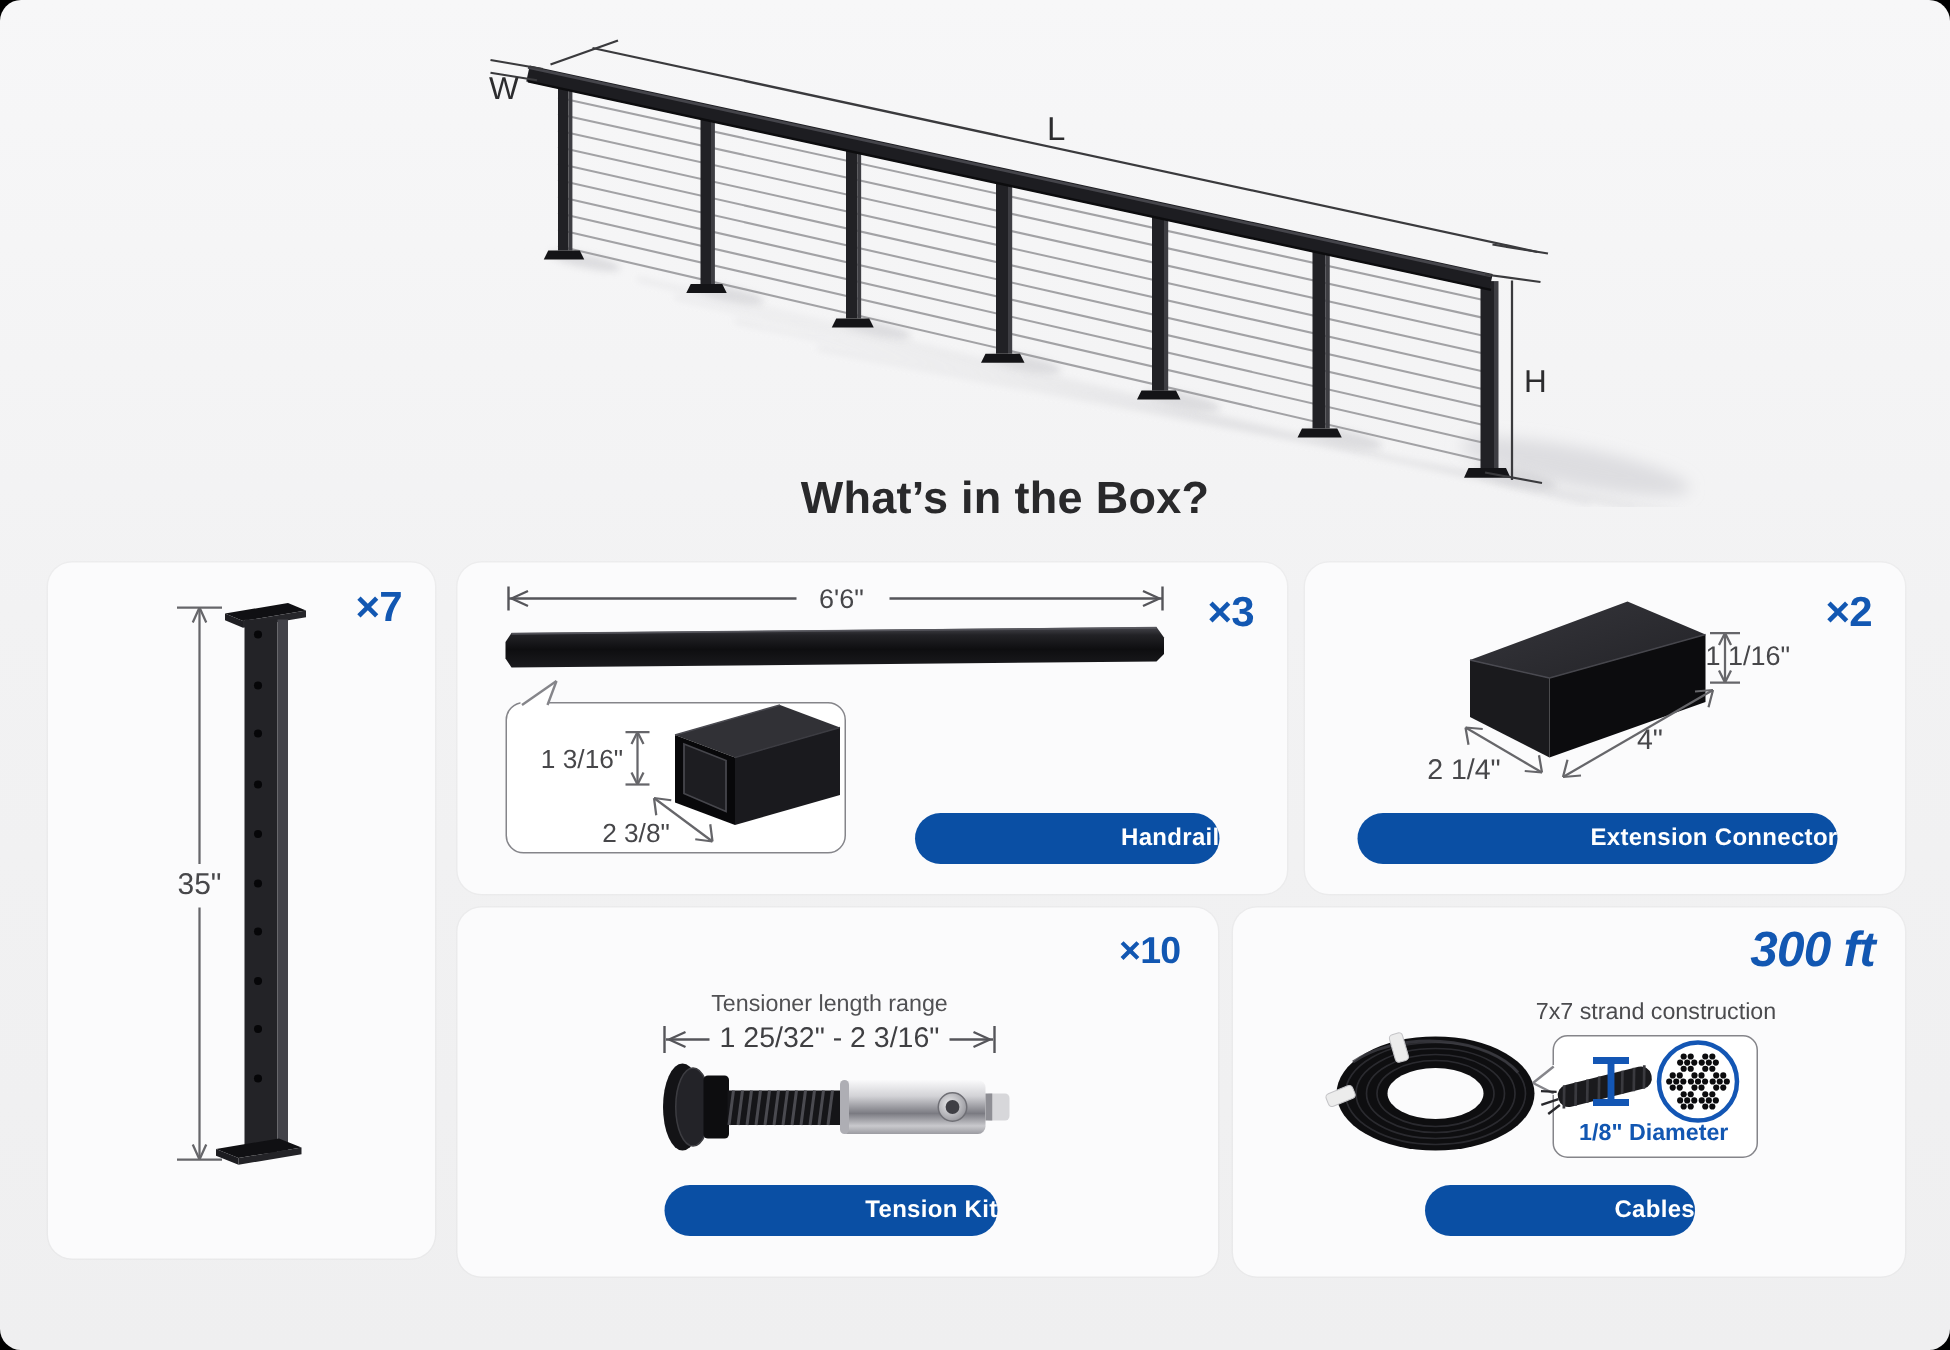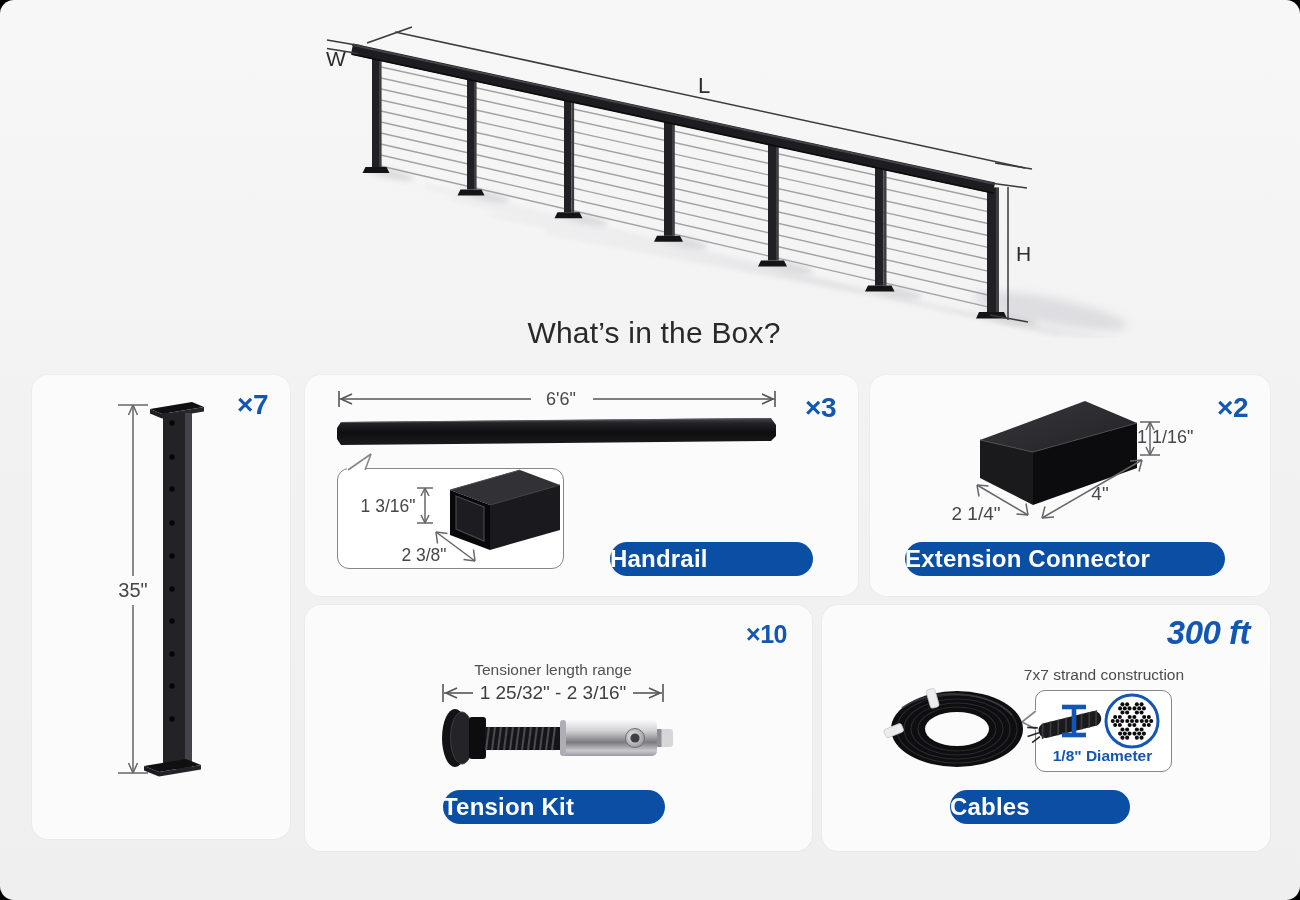--- a/index.html
+++ b/index.html
@@ -6,25 +6,25 @@
   .page{
     position:relative;width:1300px;height:900px;overflow:hidden;
     border-radius:14px;
     background:linear-gradient(180deg,#f7f7f8 0%,#f2f2f3 45%,#efeff0 100%);
     font-family:"Liberation Sans",sans-serif;
     -webkit-font-smoothing:antialiased;
   }
   .card{position:absolute;background:#fbfbfc;border-radius:16px;box-shadow:0 0 0 1px rgba(0,0,0,.025);}
   .count{position:absolute;color:#1257b2;font-weight:700;font-size:28px;line-height:1;letter-spacing:-.5px;}
   .pill{position:absolute;height:34px;background:#0a4fa4;border-radius:17px;color:#fff;
-        display:flex;align-items:center;justify-content:flex-start;font-size:24px;font-weight:600;letter-spacing:.2px;}
+        display:flex;align-items:center;justify-content:flex-end;font-size:16px;font-weight:600;letter-spacing:.2px;}
   .dimlabel{position:absolute;color:#47474a;text-align:center;line-height:1.15;}
   .bubble{position:absolute;background:#fff;border:1.6px solid #85858a;border-radius:12px;}
-  .title{position:absolute;top:316px;left:24px;width:1260px;text-align:center;
-         font-size:30px;font-weight:400;color:#29292b;letter-spacing:.2px;}
+  .title{position:absolute;top:316px;left:40px;width:1260px;text-align:center;
+         font-size:30px;font-weight:700;color:#29292b;letter-spacing:.2px;}
   .footnote{position:absolute;top:858px;left:0;width:1300px;text-align:center;font-size:18.5px;color:#39393b;}
   .abs{position:absolute;}
   svg text{font-family:"Liberation Sans",sans-serif;}
 </style>
 </head>
 <body>
 
 <div class="page">
 
   <svg class="abs" style="left:290px;top:8px;" width="900" height="330" viewBox="0 0 900 330">

